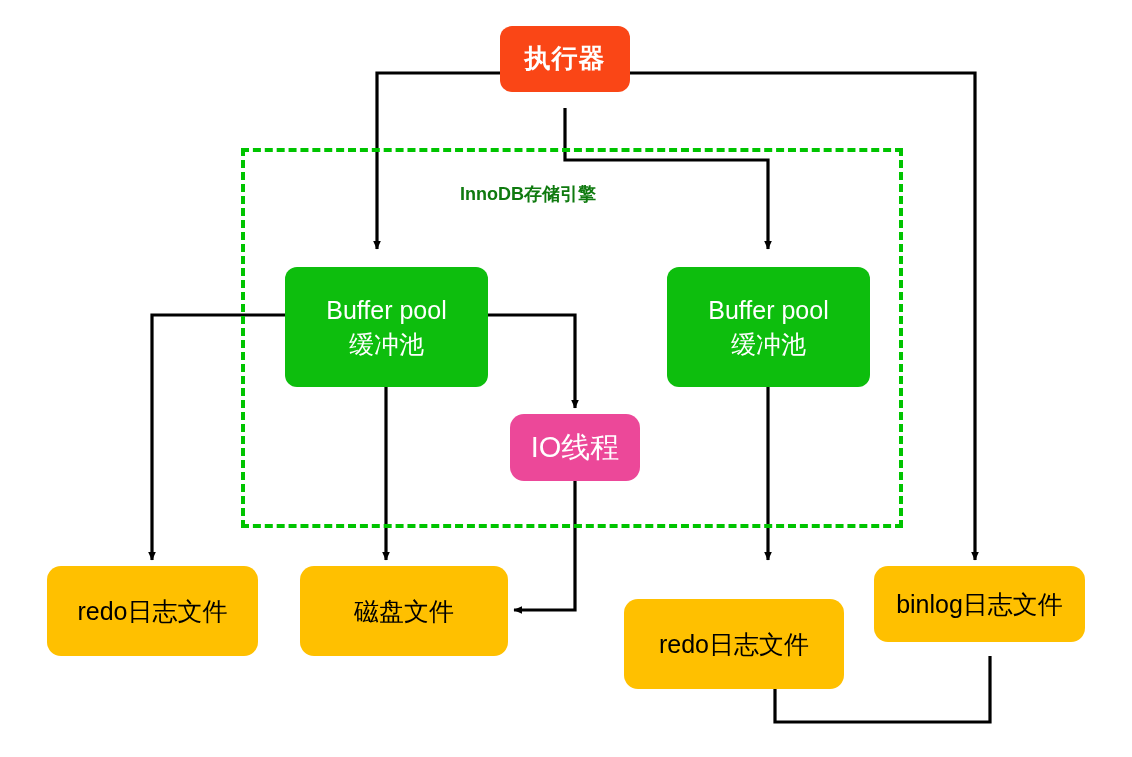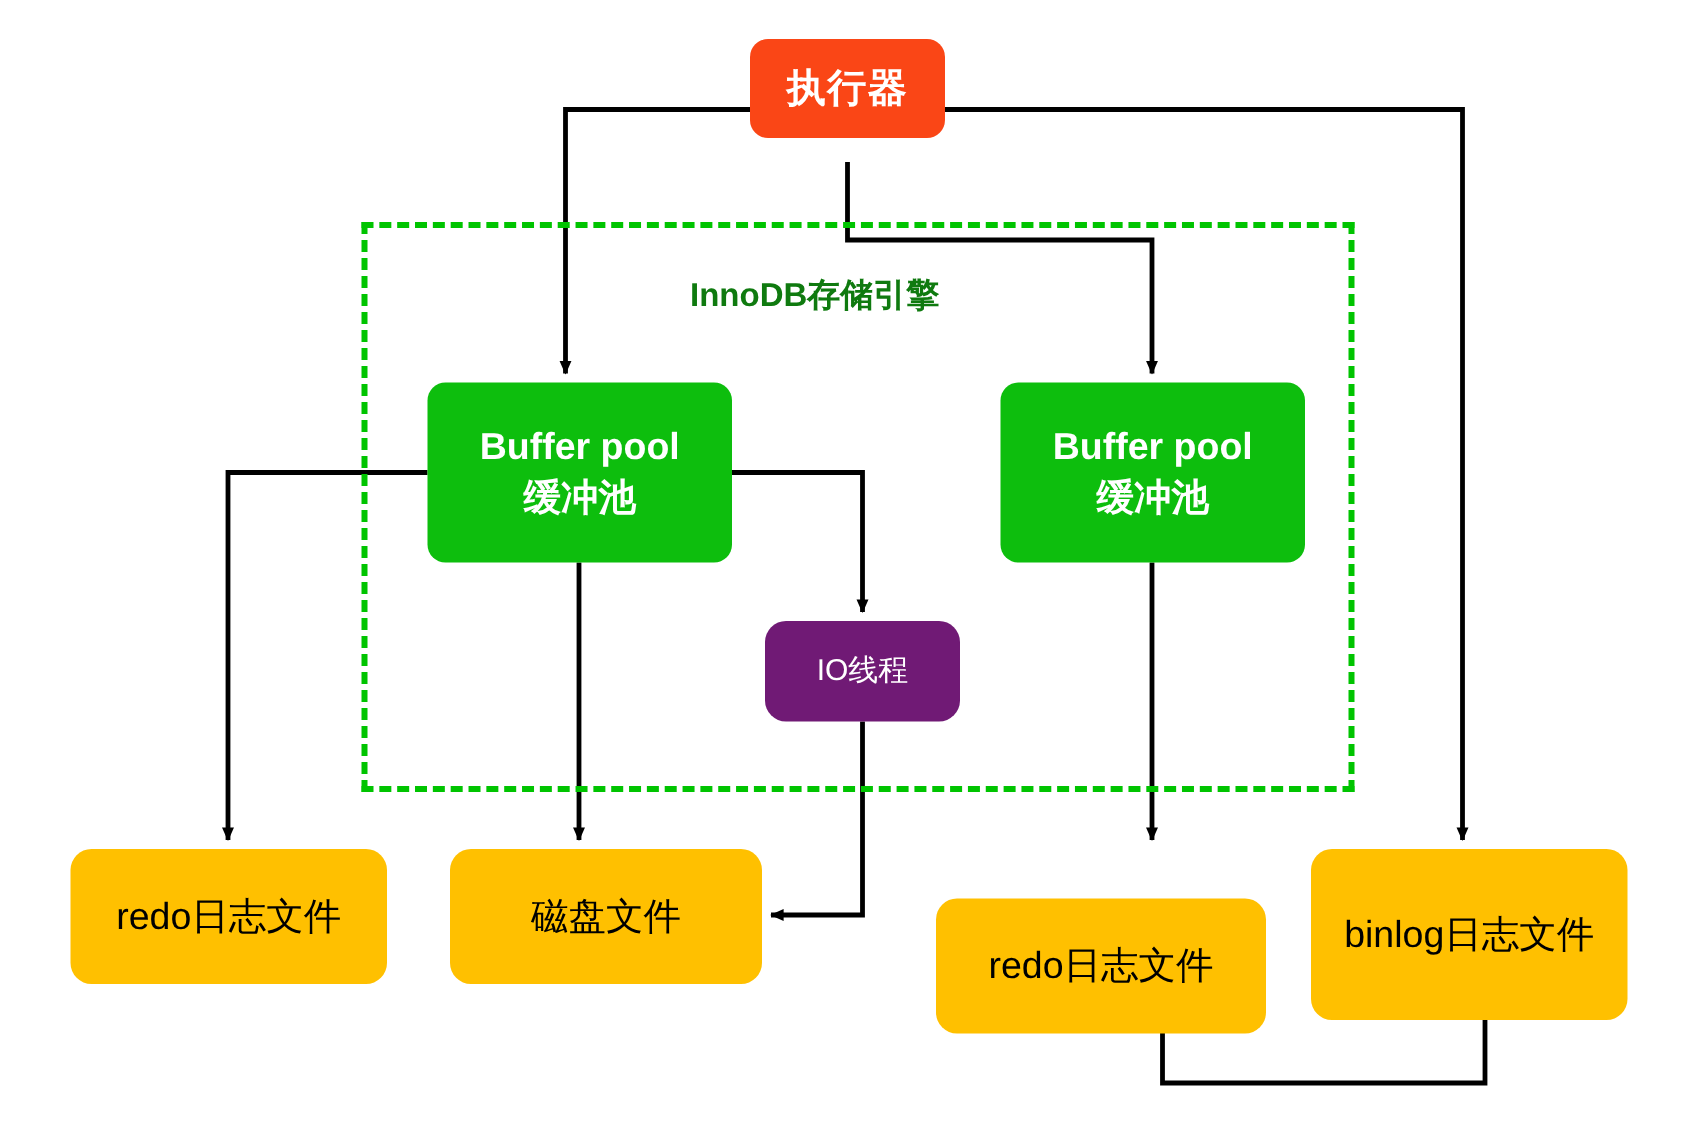--- a/index.html
+++ b/index.html
@@ -40,45 +40,46 @@
     background: #fa4616;
     color: #ffffff;
     font-size: 26px;
     font-weight: bold;
     letter-spacing: 1px;
   }
   .node-pool {
     background: #0dbe0d;
     color: #ffffff;
     font-size: 25px;
-    font-weight: bold;
+    font-weight: normal;
+    margin-top: 12px;
   }
   .node-pool .ln2 { margin-top: 2px; }
   .node-io {
-    background: #701a75;
+    background: #ec4899;
     color: #ffffff;
-    font-size: 20px;
+    font-size: 29px;
     border-radius: 14px;
   }
   .node-file {
     background: #ffc000;
     color: #000000;
     font-size: 25px;
     border-radius: 14px;
   }
   .group-box {
     position: absolute;
     box-sizing: border-box;
     border: 4px dashed #00c400;
     z-index: 1;
   }
   .group-label {
     position: absolute;
     color: #0f7a0f;
-    font-size: 22px;
+    font-size: 18px;
     font-weight: bold;
     white-space: nowrap;
     z-index: 2;
   }
 </style>
 </head>
 <body>
 
 <div id="canvas">
 
@@ -136,17 +137,17 @@
   </div>
 
   <div class="node node-file" style="left:300px; top:566px; width:208px; height:90px;text-align:center;">
     <span>磁盘文件</span>
   </div>
 
   <div class="node node-file" style="left:624px; top:566px; width:220px; height:90px;margin-top:33px;">
     <span>redo日志文件</span>
   </div>
 
-  <div class="node node-file" style="left:874px; top:566px; width:211px; height:114px;">
+  <div class="node node-file" style="left:874px; top:566px; width:211px; height:76px;">
     <span>binlog日志文件</span>
   </div>
 
 </div>
 
 </body></html>

